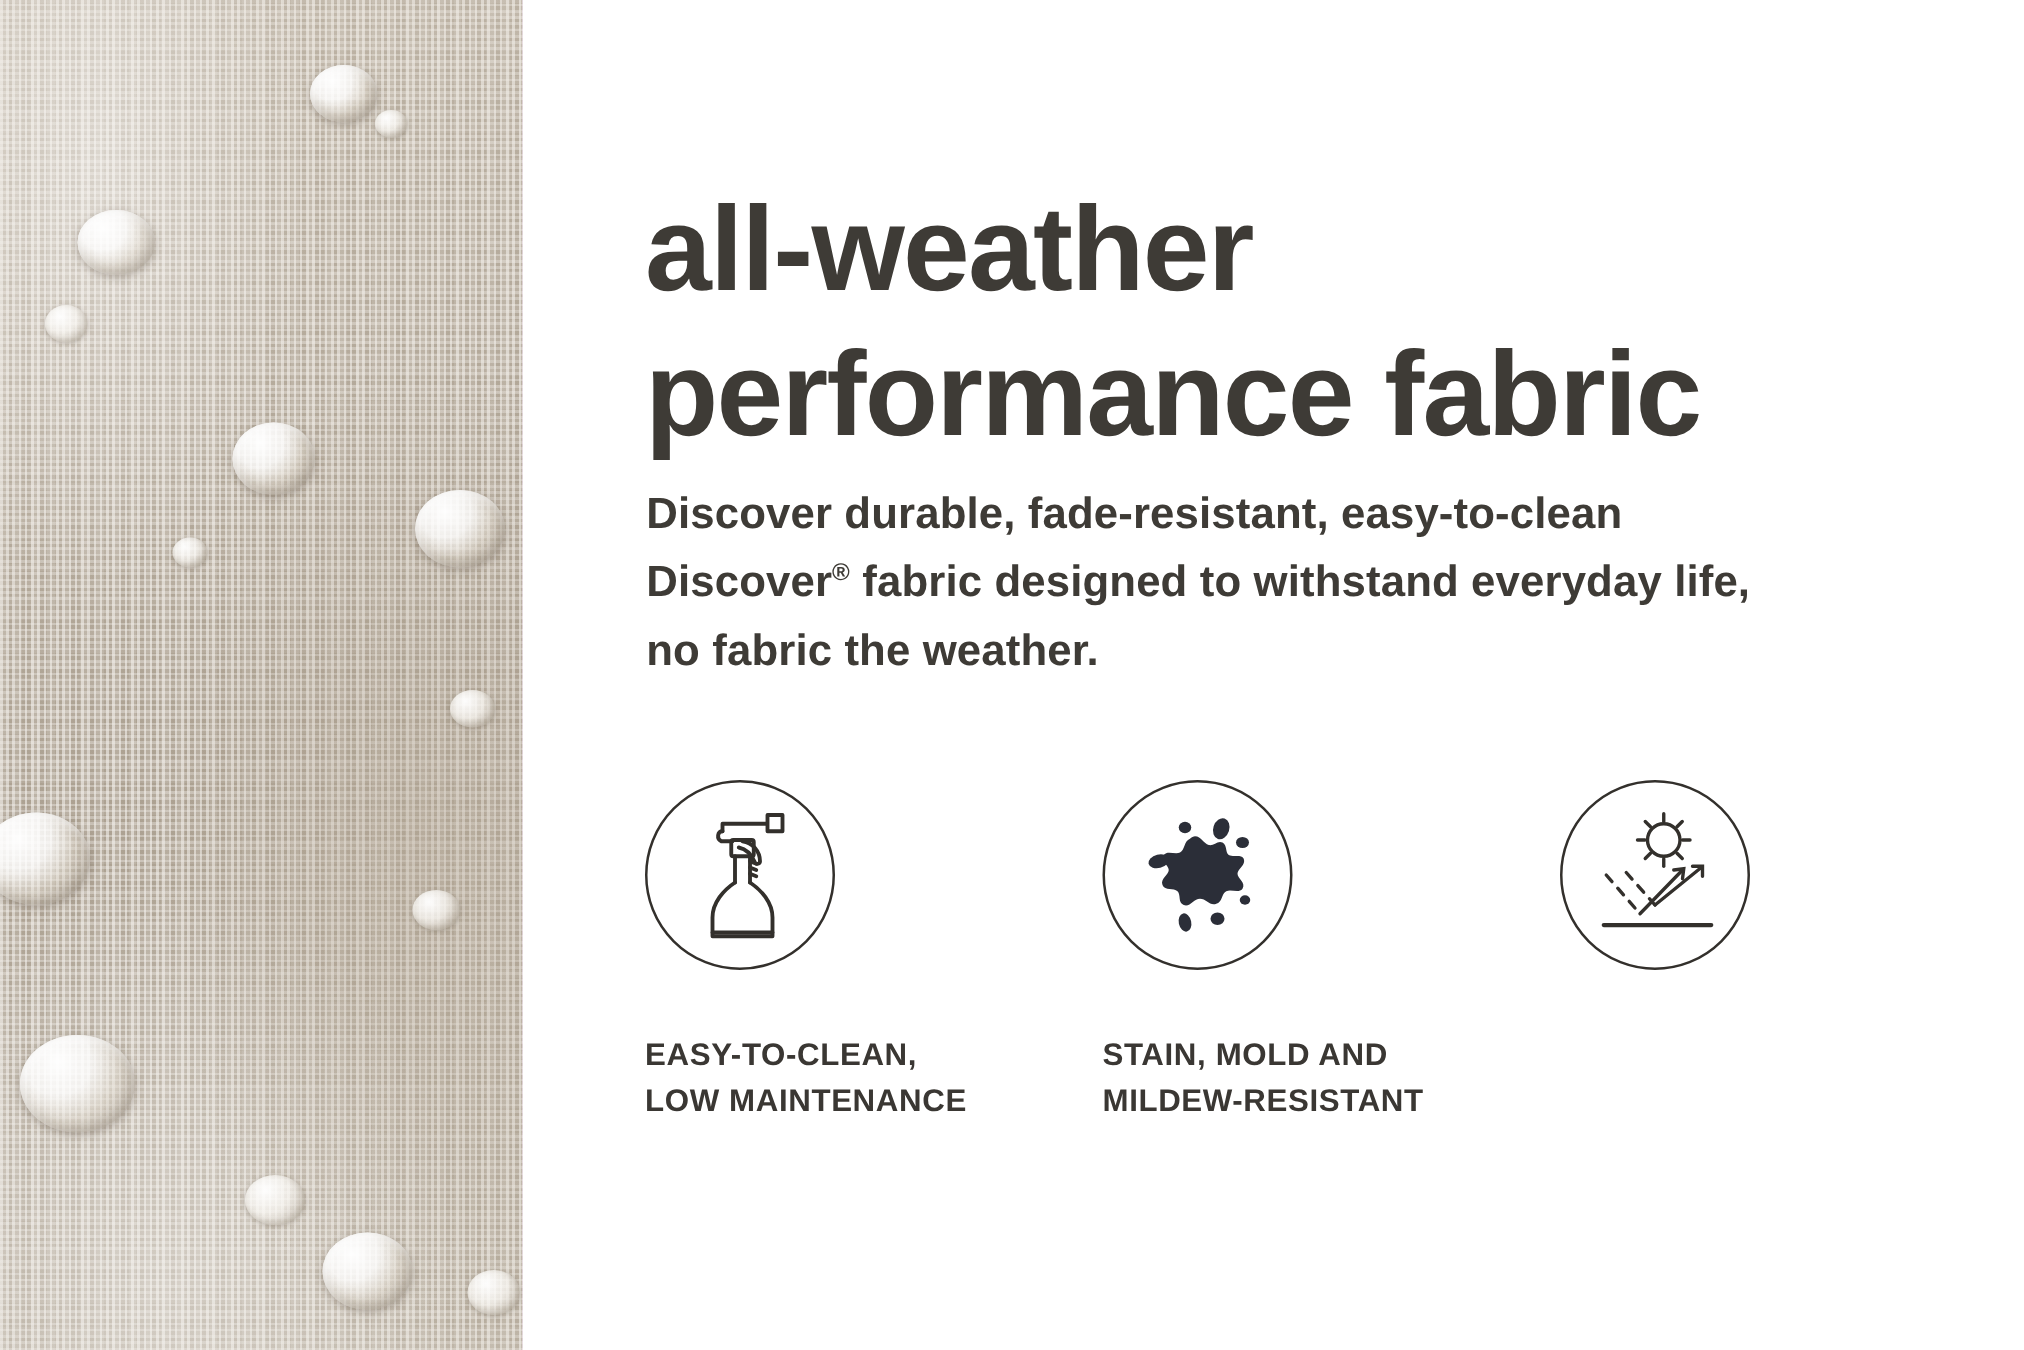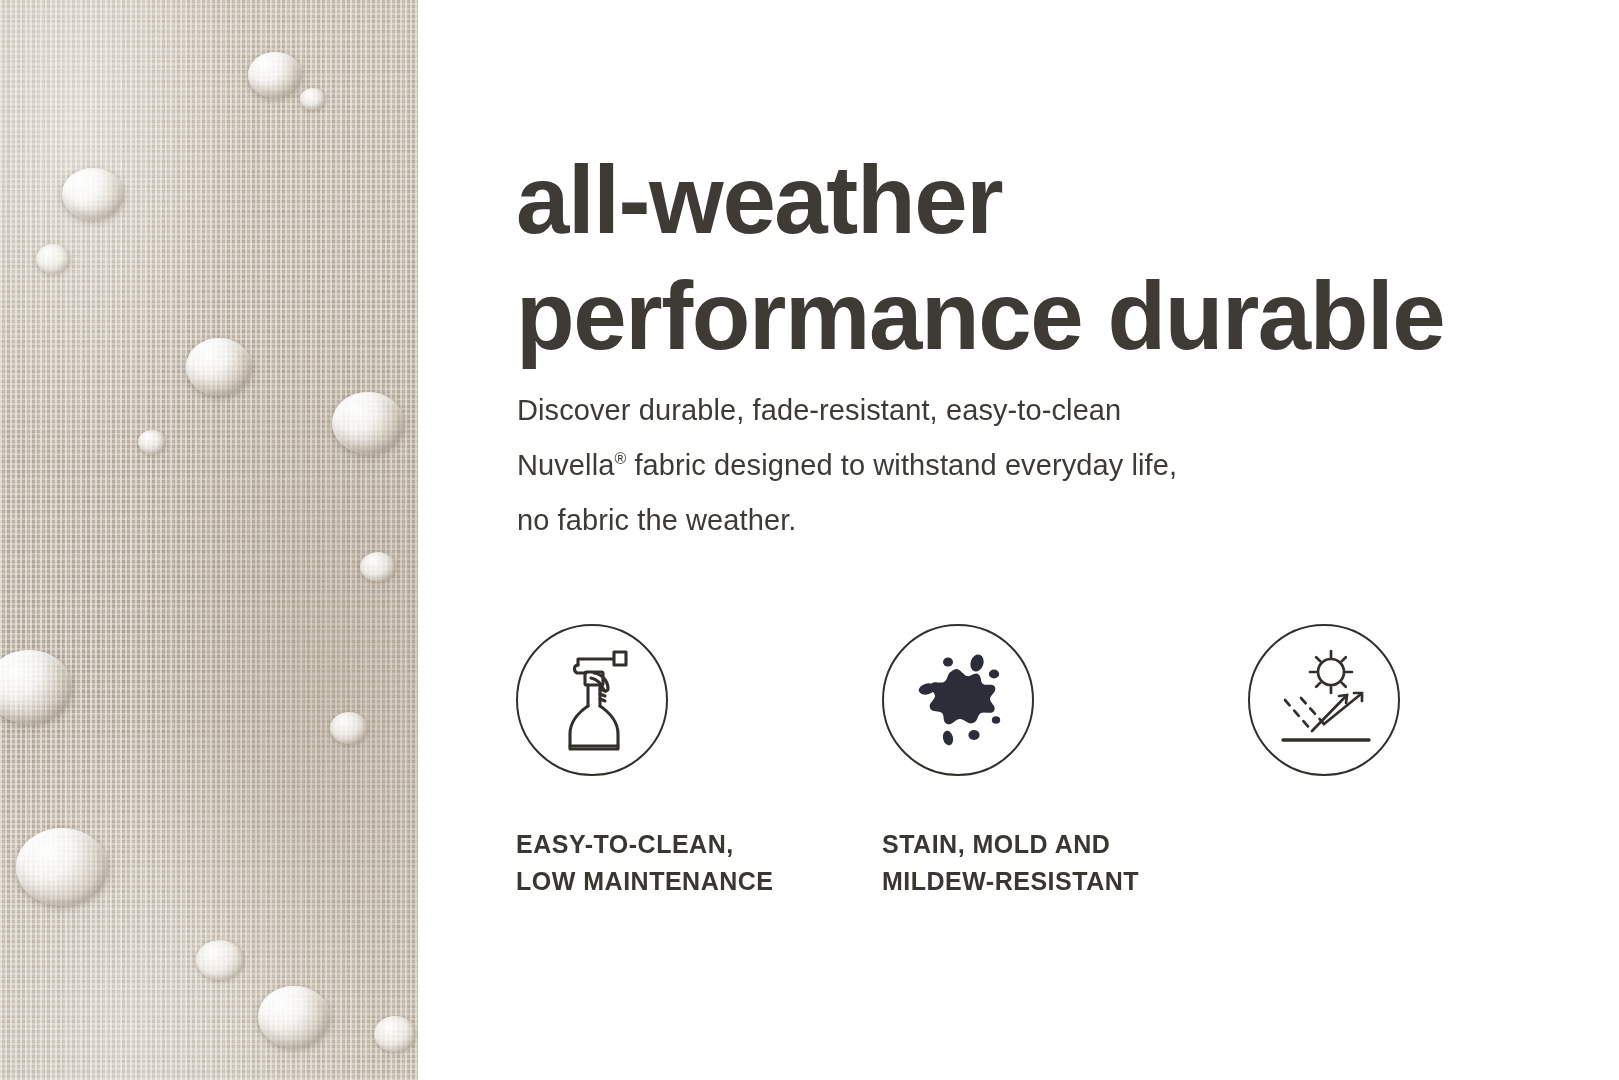--- a/index.html
+++ b/index.html
@@ -103,23 +103,23 @@
     font-family: "Liberation Sans", sans-serif;
   }
   .headline .line { display: block; white-space: nowrap; }
 
   .subcopy {
     position: absolute;
     left: 99px;
     top: 383px;
     width: 960px;
     margin: 0;
-    font-size: 29px;
+    font-size: 35px;
     line-height: 55px;
-    font-weight: 400;
+    font-weight: 700;
     color: #3e3b36;
     letter-spacing: 0.1px;
   }
   .subcopy .line { display: block; white-space: nowrap; }
   .subcopy sup {
     font-size: 0.55em;
     vertical-align: super;
     line-height: 0;
   }
 
@@ -183,26 +183,26 @@
     <div class="drop" style="left:16px;  top:828px; width:92px; height:78px;"></div>
     <div class="drop sm" style="left:196px; top:940px; width:48px; height:40px;"></div>
     <div class="drop" style="left:258px; top:986px; width:72px; height:62px;"></div>
     <div class="drop sm" style="left:374px; top:1016px; width:42px; height:36px;"></div>
   </div>
 
   <div class="content">
 
     <h1 class="headline">
       <span class="line">all-weather</span>
-      <span class="line">performance durable</span>
+      <span class="line">performance fabric</span>
     </h1>
 
     <p class="subcopy">
       <span class="line">Discover durable, fade-resistant, easy-to-clean</span>
-      <span class="line"><span>Nuvella</span><sup>®</sup><span> fabric designed to withstand everyday life,</span></span>
+      <span class="line"><span>Discover</span><sup>®</sup><span> fabric designed to withstand everyday life,</span></span>
       <span class="line">no fabric the weather.</span>
     </p>
 
     <div class="features">
 
       <div class="feature">
         <div class="feature-badge">
           <svg width="96" height="108" viewBox="0 0 96 108" fill="none">
             <g stroke="#33302c" stroke-width="3.1" stroke-linejoin="round" stroke-linecap="round" fill="none">
 

